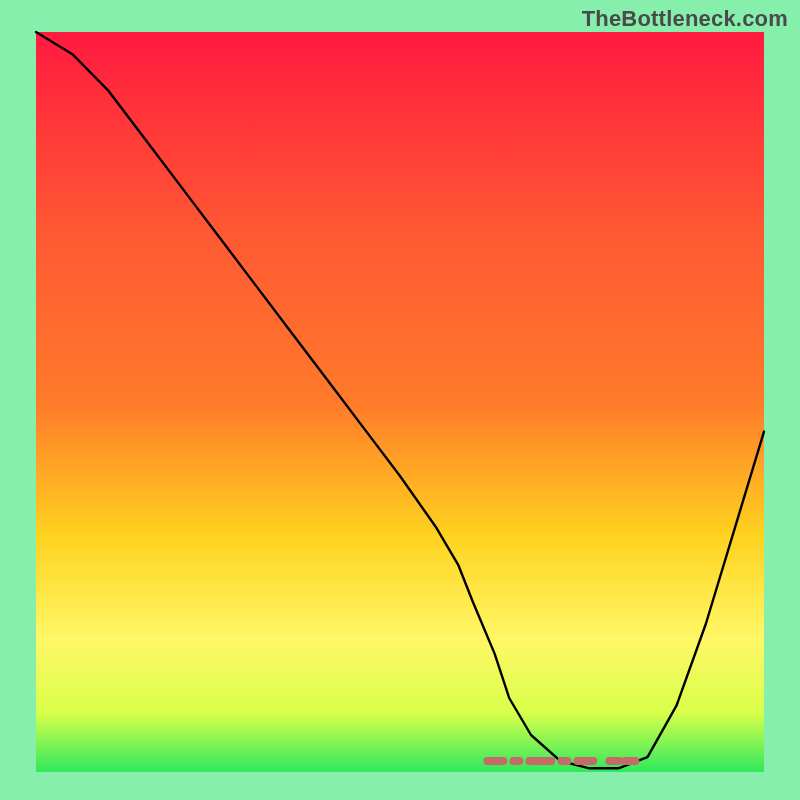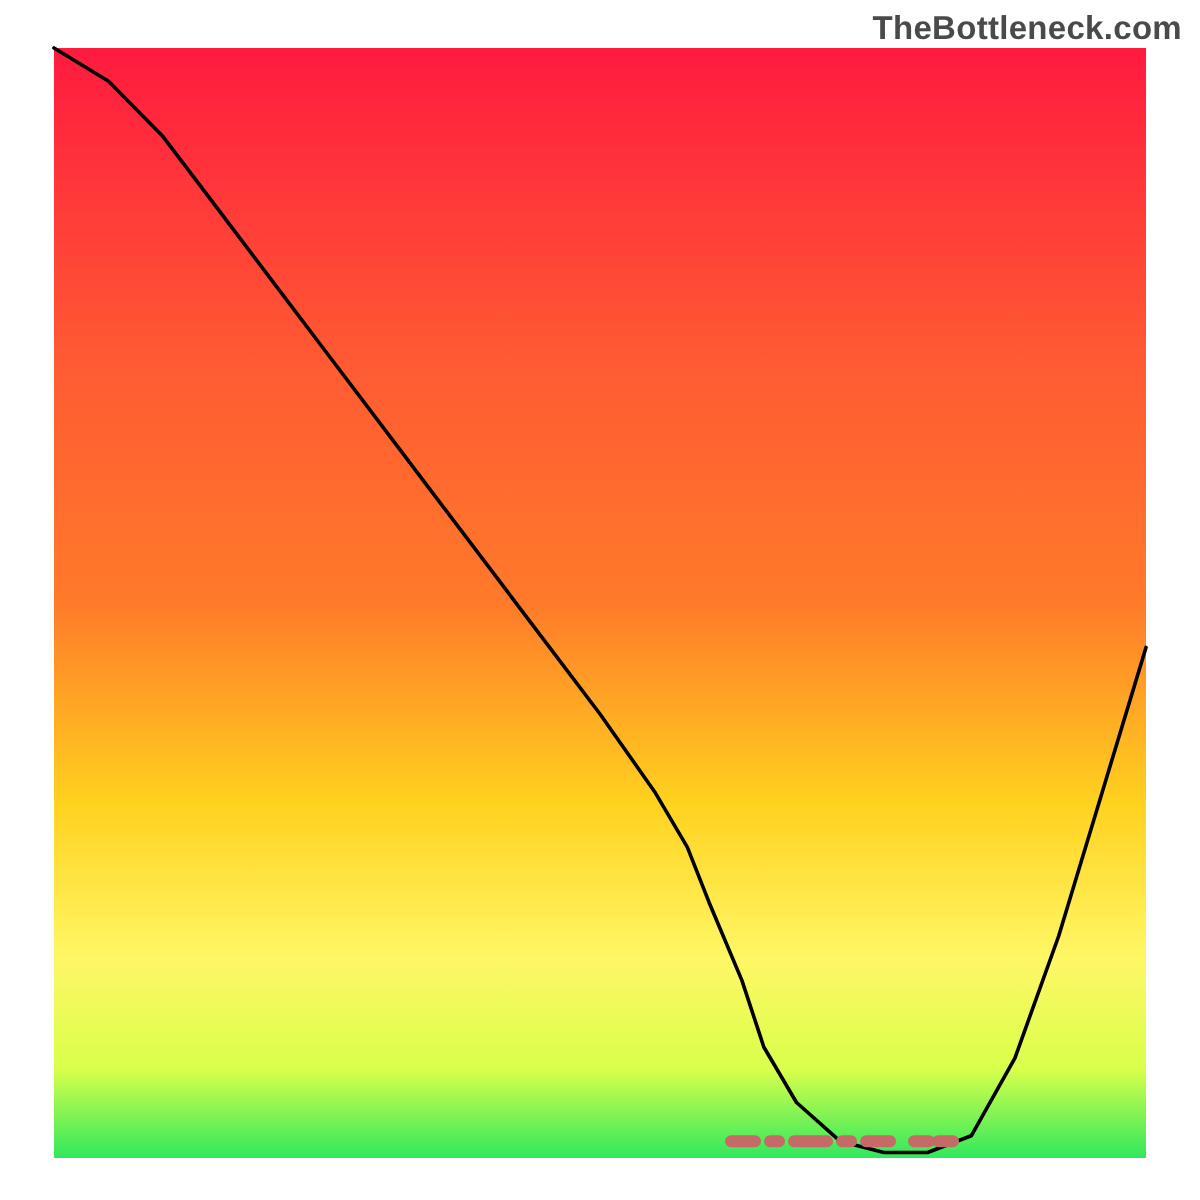--- a/index.html
+++ b/index.html
@@ -7,21 +7,21 @@
     padding: 0;
     width: 800px;
     height: 800px;
     background: #000;
     font-family: Arial, Helvetica, sans-serif;
   }
   .frame {
     position: relative;
     width: 800px;
     height: 800px;
-    background: #ffffff;
+    background: #86efac;
   }
   .watermark {
     position: absolute;
     top: 6px;
     right: 12px;
     color: #4a4a4a;
     font-size: 22px;
     font-weight: 600;
     letter-spacing: 0.2px;
     user-select: none;

